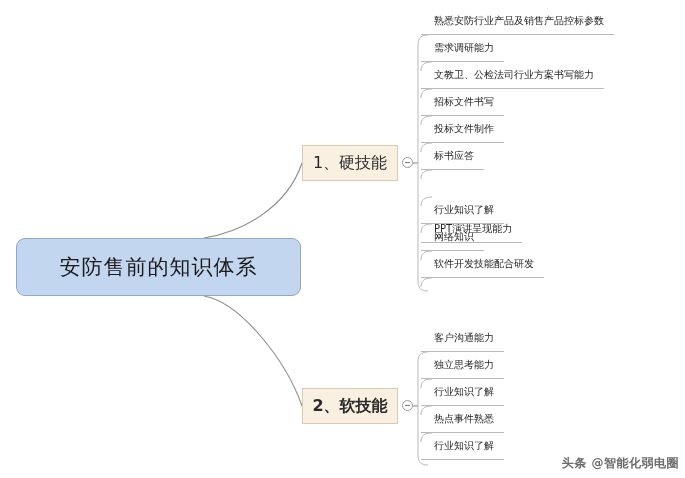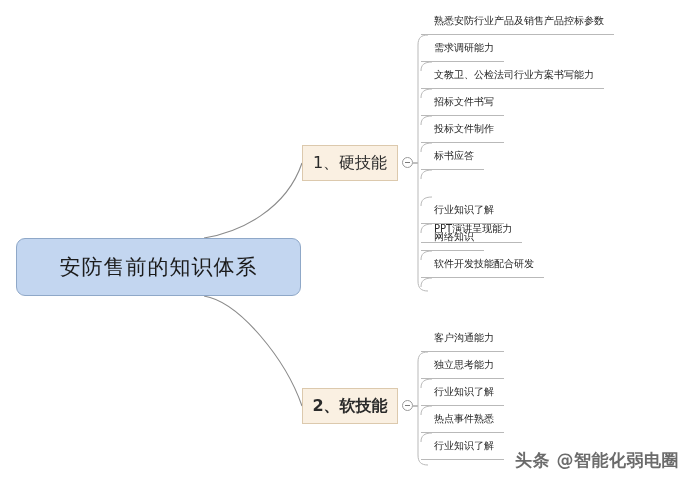--- a/index.html
+++ b/index.html
@@ -110,21 +110,21 @@
     color: #262626;
     white-space: nowrap;
     line-height: 1;
   }
 
   
   .watermark {
     position: absolute;
     right: 6px;
     bottom: 6px;
-    font-size: 17px;
+    font-size: 12px;
     font-weight: bold;
     color: #4b4b4b;
     opacity: 0.82;
     white-space: nowrap;
     letter-spacing: 0.5px;
     z-index: 6;
     text-align: right;
   }
 </style>
 </head>

